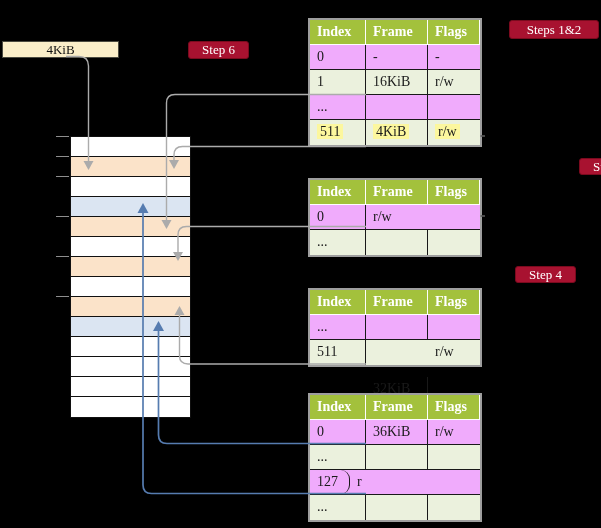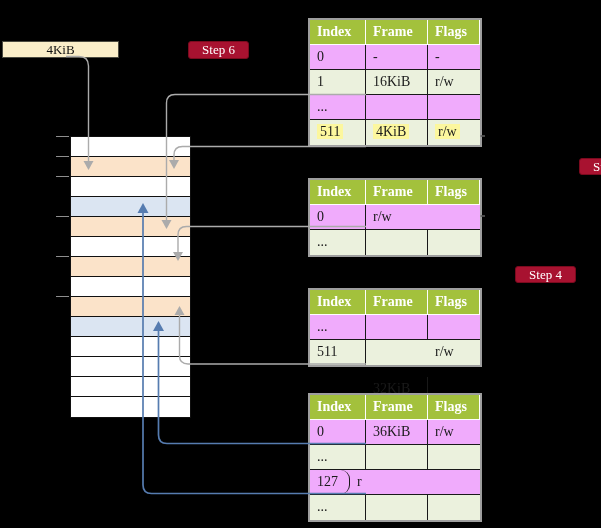--- a/index.html
+++ b/index.html
@@ -51,20 +51,21 @@
 </head>
 <body>
 
 <div id="canvas">
 
   <div id="frame-box">
     <span>4KiB</span>
   </div>
 
   <div class="badge" id="badge-step0">Step 6</div>
+  <div class="badge" id="badge-steps12">Steps 1&amp;2</div>
   <div class="badge" id="badge-step3">Step 3</div>
   <div class="badge" id="badge-step4">Step 4</div>
 
   <div id="stack">
       <div class="srow plain"></div>
       <div class="srow frame-peach"></div>
       <div class="srow plain"></div>
       <div class="srow frame-blue"></div>
       <div class="srow frame-peach"></div>
       <div class="srow plain"></div>

